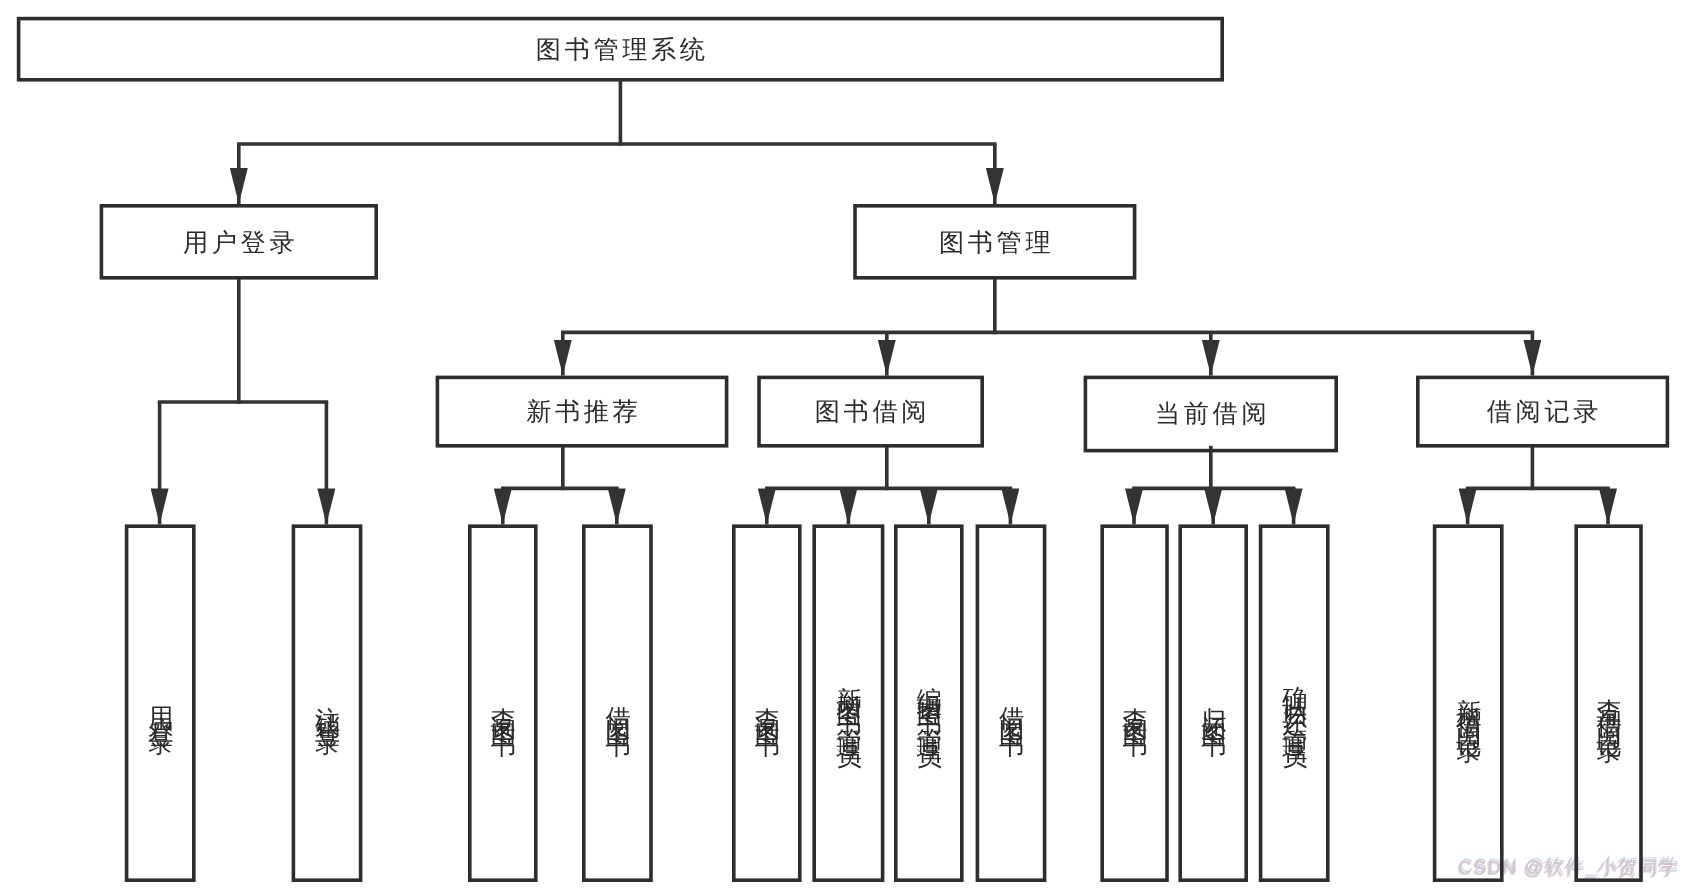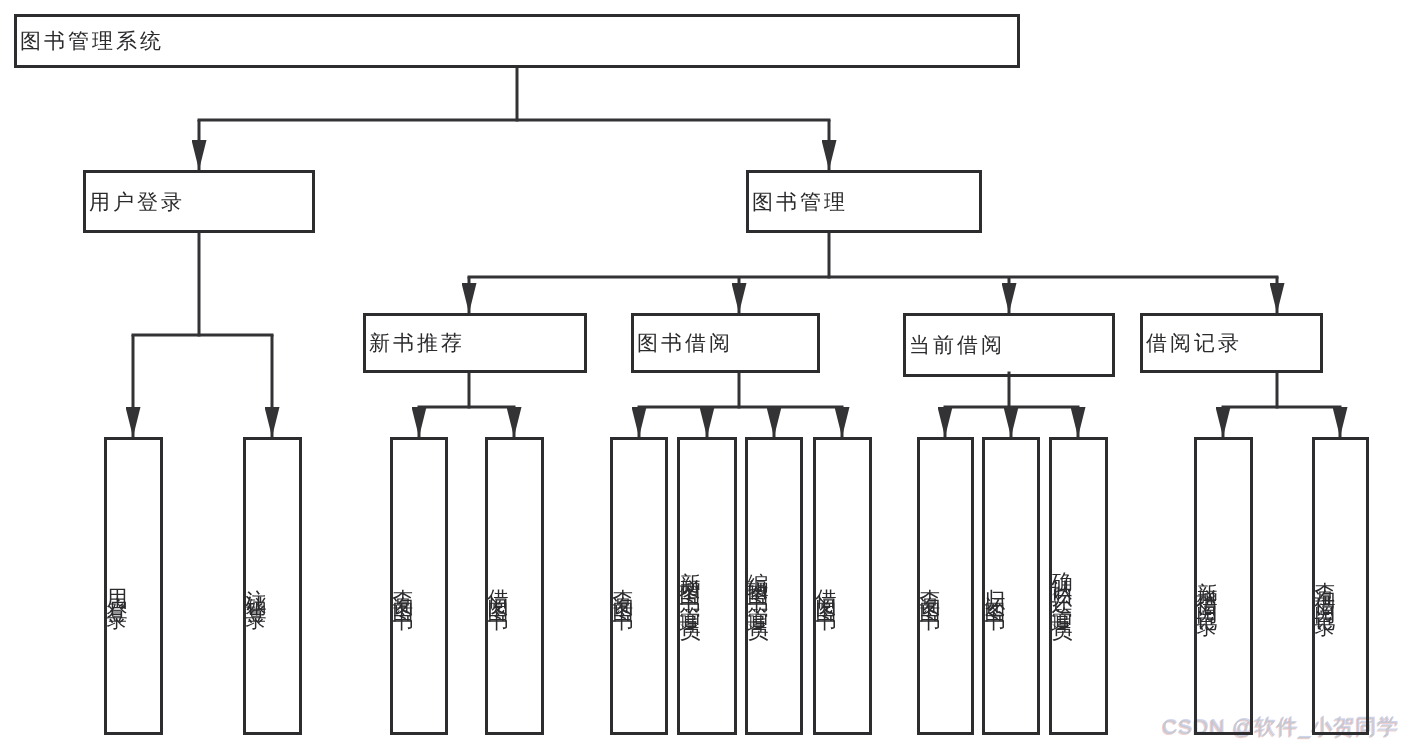--- a/index.html
+++ b/index.html
@@ -3,29 +3,29 @@
 <meta charset="utf-8">
 <style>
   html,body{margin:0;padding:0;background:#ffffff;}
   .canvas{
     position:relative;width:1405px;height:747px;background:#ffffff;overflow:hidden;
     font-family:"Liberation Sans","DejaVu Sans",sans-serif;
   }
   .wires{position:absolute;left:0;top:0;z-index:2;}
   .box{
     position:absolute;box-sizing:border-box;border:3px solid #2d2d30;background:transparent;
-    display:flex;align-items:center;color:#2b2b2e;z-index:3;
+    display:flex;align-items:center;justify-content:center;color:#2b2b2e;z-index:3;font-family:Liberation Serif, serif;
   }
   .box.h span{font-size:21px;letter-spacing:3px;text-indent:3px;white-space:nowrap;}
   .box.v span{
     writing-mode:vertical-rl;text-orientation:mixed;
     font-size:21px;letter-spacing:7px;line-height:1;white-space:nowrap;
   }
   .watermark{
-    position:absolute;z-index:1;right:6px;top:713px;font-size:21px;letter-spacing:1px;
+    position:absolute;z-index:1;right:6px;top:713px;font-size:16px;letter-spacing:1px;
     color:#c6c9cf;white-space:nowrap;
     text-shadow:-1px 1px 0 rgba(226,150,150,0.45),1px -1px 0 rgba(150,162,226,0.45);
   }
 </style>
 </head>
 <body>
 
 <div class="canvas">
 
   <svg class="wires" width="1405" height="747" viewBox="0 0 1405 747">
@@ -80,34 +80,34 @@
 
   <div class="watermark">CSDN @软件_小贺同学</div>
 
   <div class="box h" style="left:14px;top:14px;width:1006px;height:54px">
     <span>图书管理系统</span>
   </div>
 
   <div class="box h" style="left:83px;top:170px;width:232px;height:63px">
     <span>用户登录</span>
   </div>
-  <div class="box h" style="left:746px;top:170px;width:236px;height:63px">
+  <div class="box h" style="left:711px;top:170px;width:236px;height:63px">
     <span>图书管理</span>
   </div>
 
-  <div class="box h" style="left:363px;top:313px;width:224px;height:60px">
+  <div class="box h" style="left:363px;top:313px;width:244px;height:60px">
     <span>新书推荐</span>
   </div>
   <div class="box h" style="left:631px;top:313px;width:189px;height:60px">
     <span>图书借阅</span>
   </div>
   <div class="box h" style="left:903px;top:313px;width:212px;height:64px">
     <span>当前借阅</span>
   </div>
-  <div class="box h" style="left:1140px;top:313px;width:183px;height:60px">
+  <div class="box h" style="left:1180px;top:313px;width:211px;height:60px">
     <span>借阅记录</span>
   </div>
 
   <div class="box v" style="left:104px;top:437px;width:59px;height:298px">
     <span>用户登录</span>
   </div>
   <div class="box v" style="left:243px;top:437px;width:59px;height:298px">
     <span>注销登录</span>
   </div>
   <div class="box v" style="left:390px;top:437px;width:58px;height:298px">

